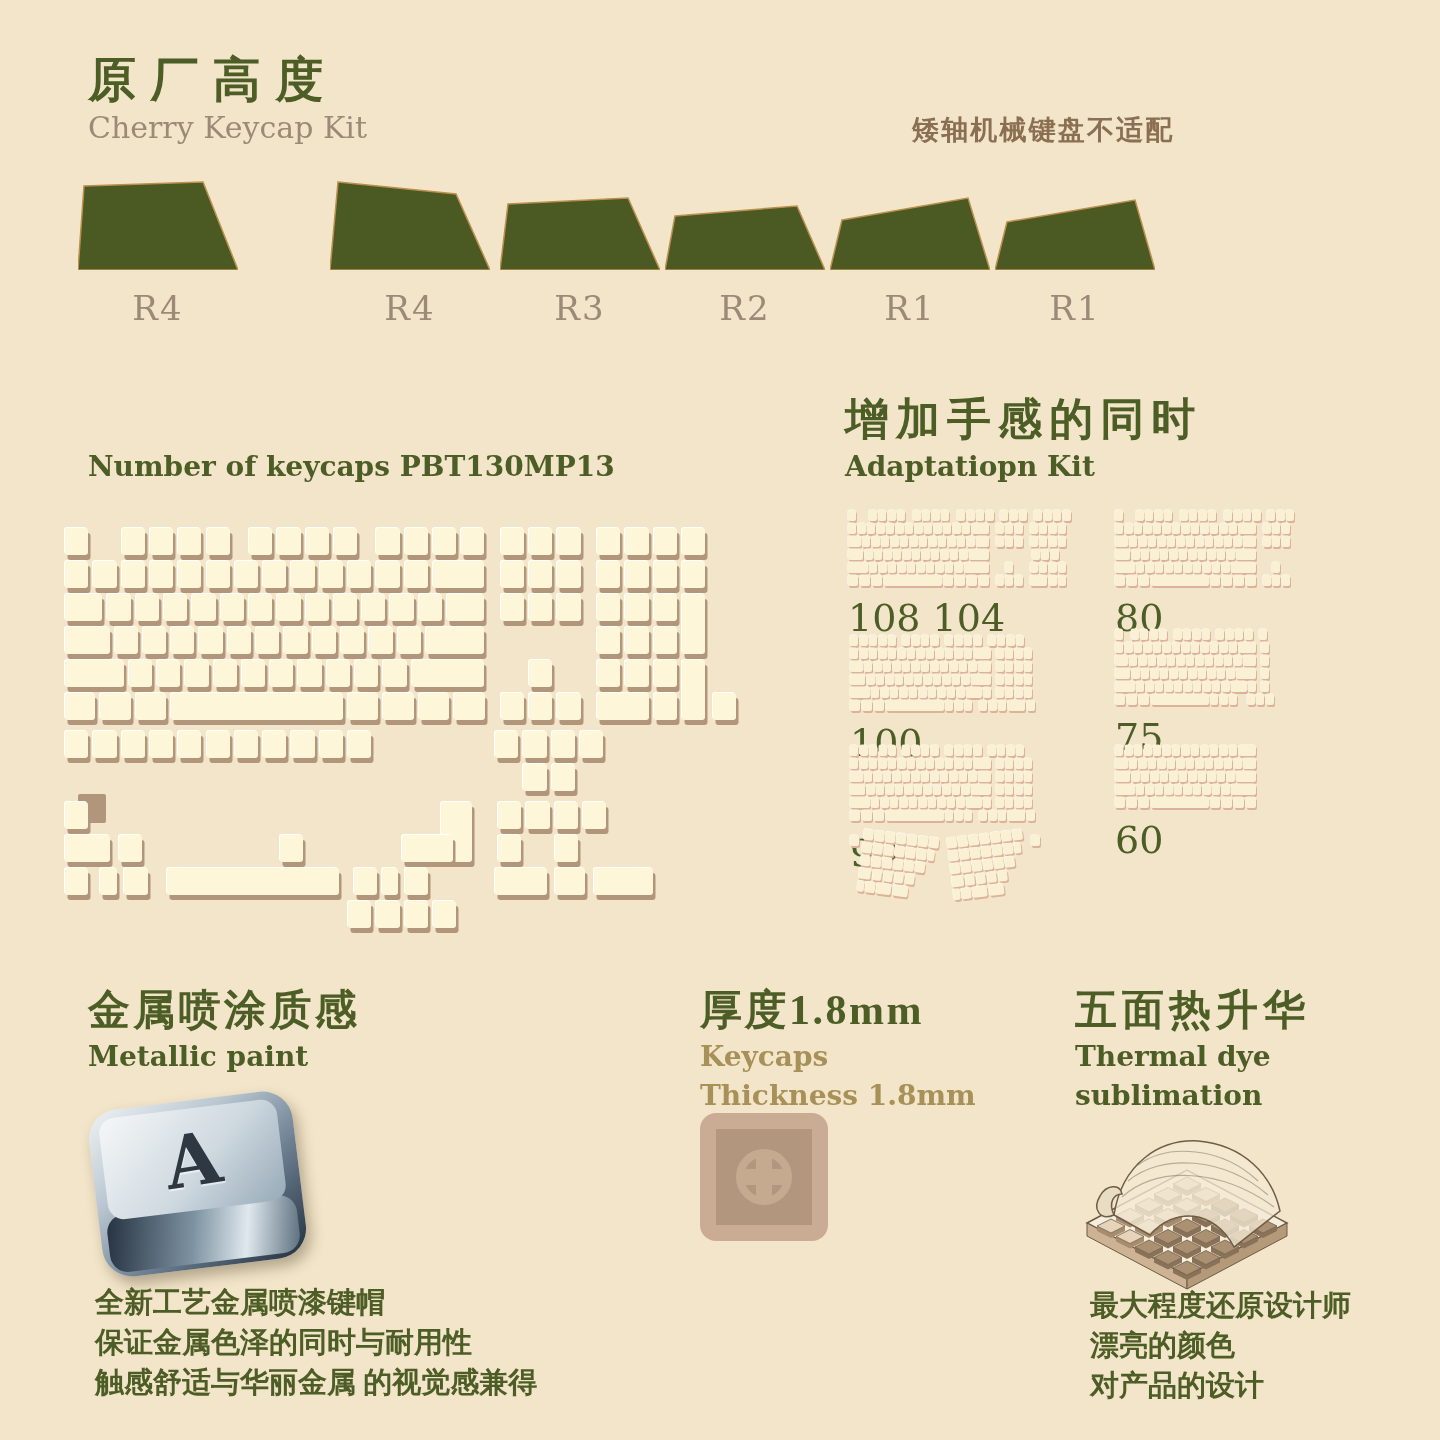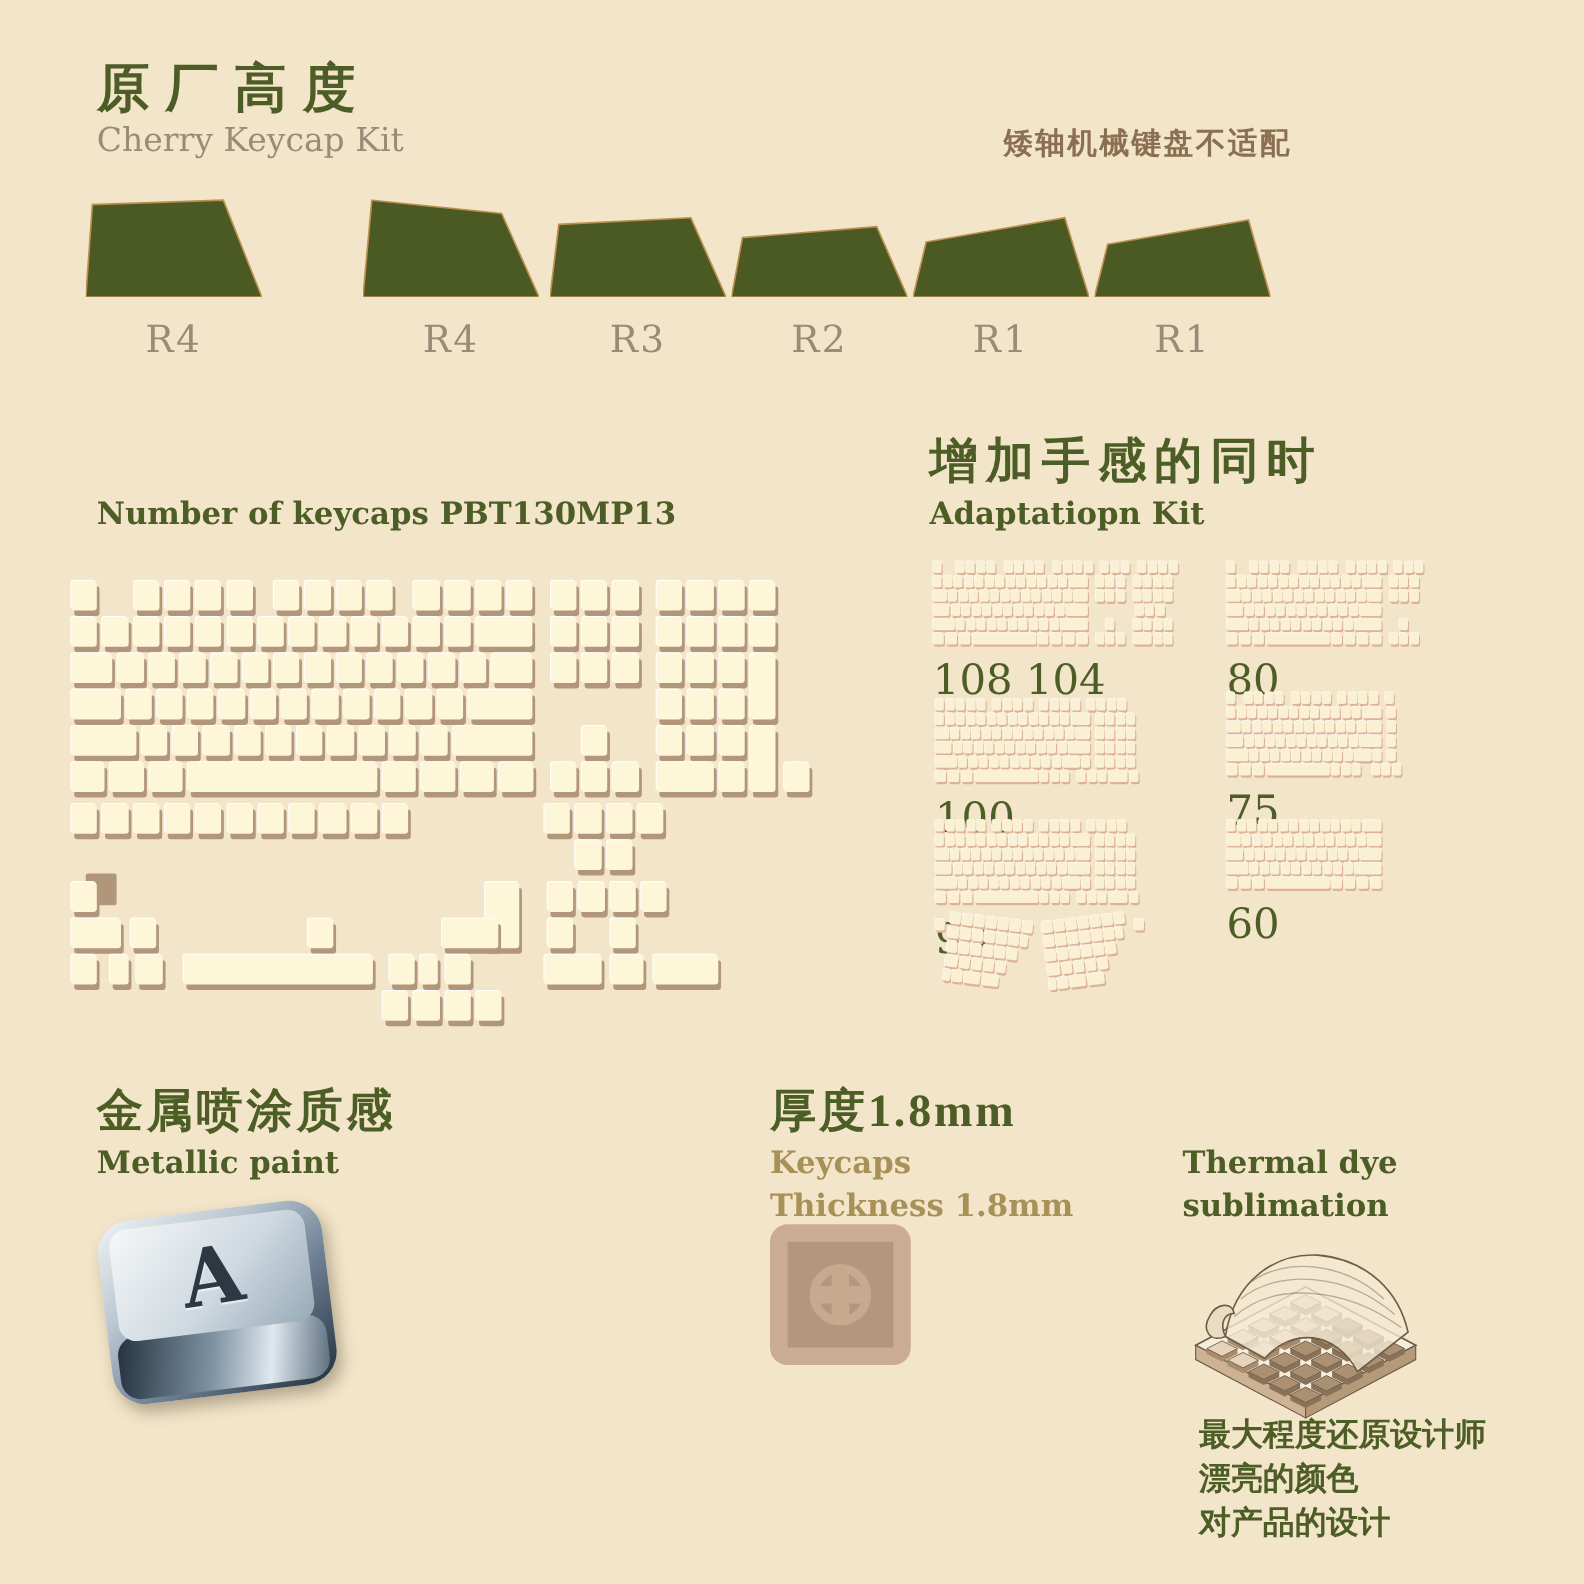--- a/index.html
+++ b/index.html
@@ -1031,34 +1031,40 @@
 
   <div class="feat-title h3" style="left:88px;top:982px;letter-spacing:0.08em;">金属喷涂质感</div>
   <div class="abs sub-serif sub-green" style="left:88px;top:1040px;">Metallic paint</div>
   <div id="mk">
     <div class="mk-base"></div>
     <div class="mk-lower"></div>
     <div class="mk-top">
       <span class="mk-letter">A</span>
     </div>
   </div>
+  <div class="abs" style="left:95px;top:1282px;">
+    <div class="feat-line">全新工艺金属喷漆键帽</div>
+    <div class="feat-line">保证金属色泽的同时与耐用性</div>
+    <div class="feat-line">触感舒适与华丽金属 的视觉感兼得</div>
+  </div>
 
   <div class="feat-title h3" style="left:700px;top:982px;">厚度1.8mm</div>
   <div class="abs" style="left:700px;top:1040px;">
     <div class="sub-serif sub-tan">Keycaps</div>
     <div class="sub-serif sub-tan" style="margin-top:6px;">Thickness 1.8mm</div>
   </div>
   <div id="th">
     <div class="th-outer"></div>
     <div class="th-inner"></div>
     <div class="th-stem"></div>
     <div class="th-plus-v"></div>
     <div class="th-plus-h"></div>
   </div>
 
+  <div class="feat-title h3" style="left:1075px;top:982px;letter-spacing:0.12em;">五面热升华</div>
   <div class="abs" style="left:1075px;top:1040px;">
     <div class="sub-serif sub-green">Thermal dye</div>
     <div class="sub-serif sub-green" style="margin-top:6px;">sublimation</div>
   </div>
   <div class="abs" style="left:1072px;top:1095px;">
     <svg width="235" height="200" viewBox="0 0 235 200">
 
       <polygon points="15,128 115,75 215,128 115,181" fill="#f6eedd" stroke="#6b5a44" stroke-width="1.5"></polygon>
       <polygon points="15,128 15,141 115,194 115,181" fill="#cdb394" stroke="#6b5a44" stroke-width="1"></polygon>
       <polygon points="215,128 215,141 115,194 115,181" fill="#b59a7a" stroke="#6b5a44" stroke-width="1"></polygon>

